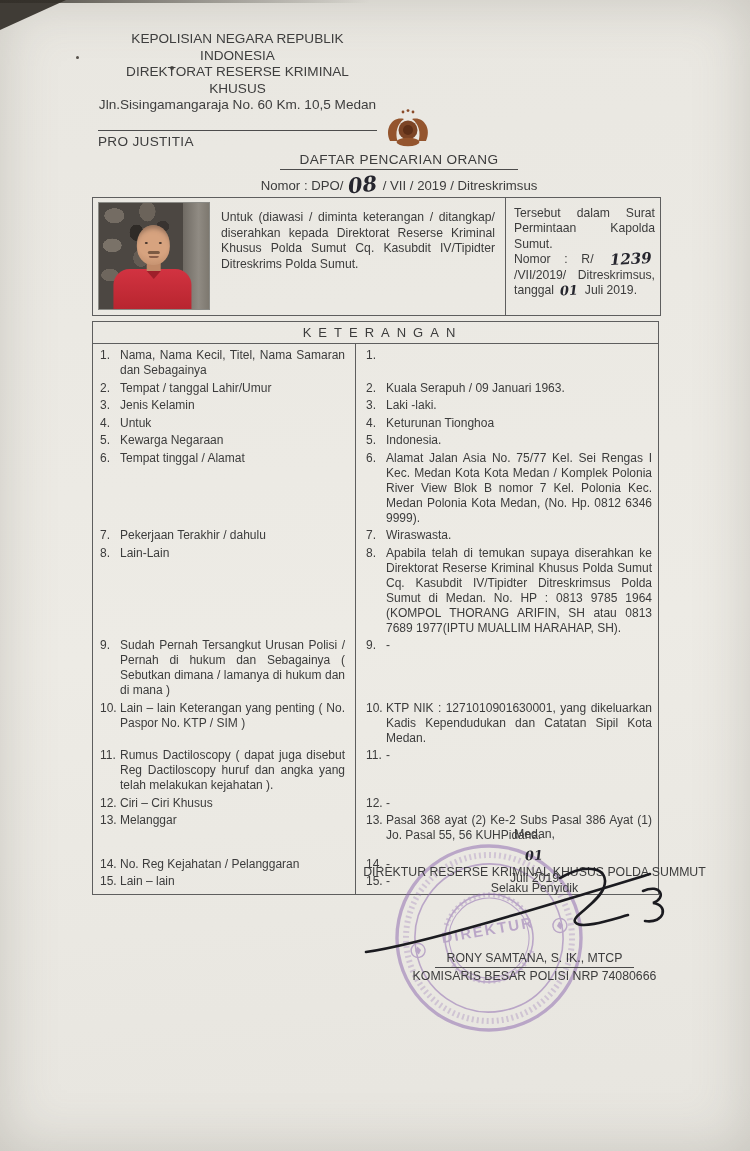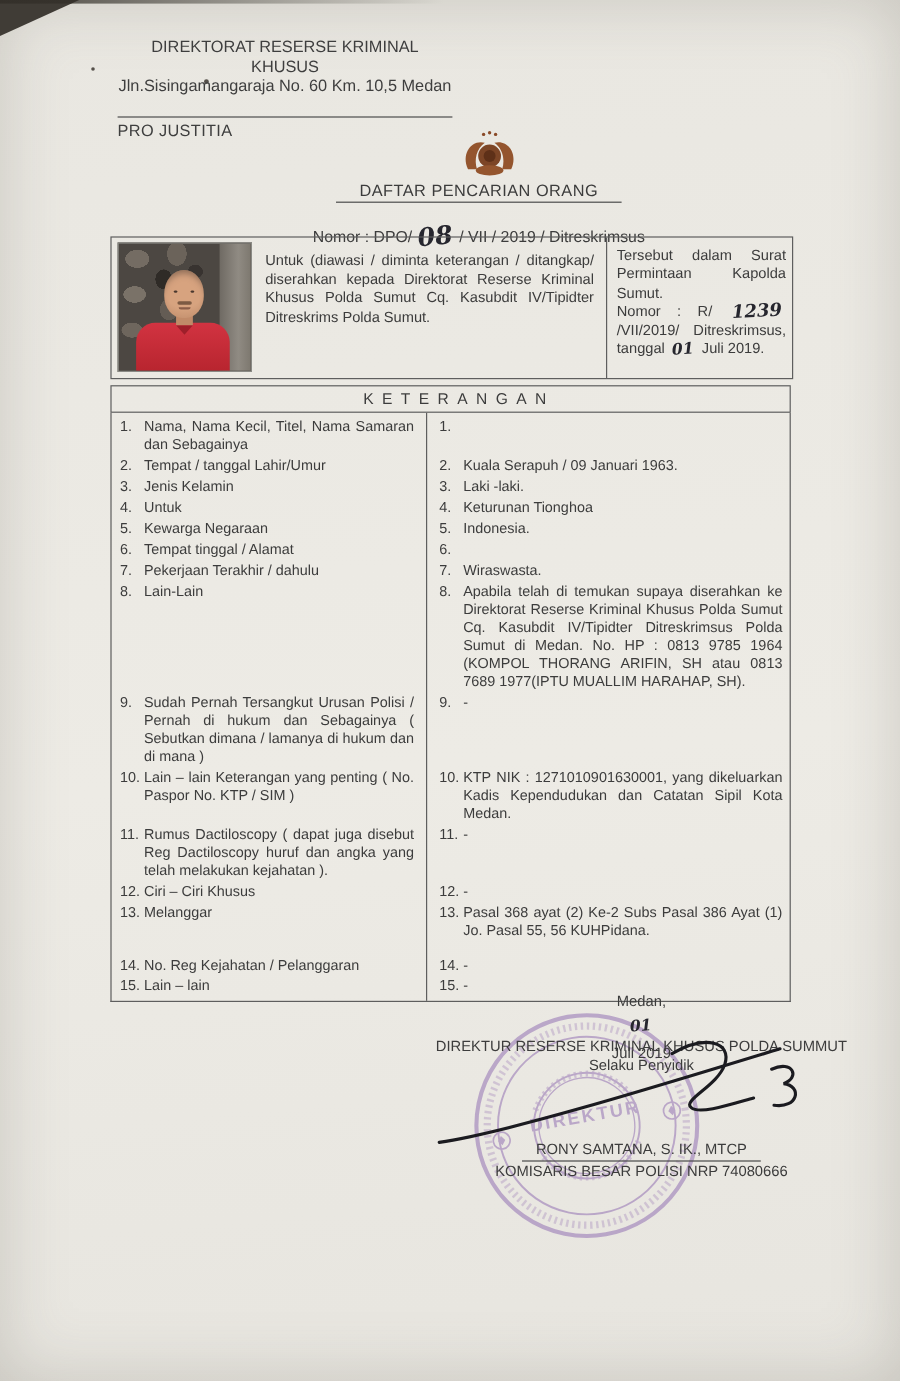--- a/index.html
+++ b/index.html
@@ -19,21 +19,21 @@
   .hdr{position:absolute;left:98px;top:31px;width:279px;text-align:center;
     font-size:13.6px;line-height:16.6px;color:#3e3e3e;}
   .hdr .addr{display:block;border-bottom:1.4px solid #4c4c4c;padding-bottom:16px;}
   .hdr .pro{ text-align:left;margin-top:3px;letter-spacing:.3px;}
   
   .emblem{position:absolute;left:383px;top:108px;width:50px;height:45px;}
   
   .title-block{position:absolute;left:224px;top:150px;width:350px;text-align:center;}
   .doc-title{display:inline-block;font-size:13.6px;letter-spacing:.4px;
     padding:0 20px 2px;border-bottom:1.4px solid #4c4c4c;}
-  .nomor-line{margin-top:15px;font-size:13.2px;display:flex;align-items:center;
+  .nomor-line{margin-top:2px;font-size:13.2px;display:flex;align-items:center;
     justify-content:center;gap:5px;height:26px;}
   .hand{font-family:"DejaVu Serif", serif;font-style:italic;font-weight:bold;color:#26262e;}
   .hand.big{font-size:21px;transform:rotate(-6deg);line-height:20px;}
   .hand.med{font-size:15px;transform:rotate(-3deg);}
   .hand.sm{font-size:13px;transform:rotate(-4deg);}
   
   .subject{position:absolute;left:92px;top:197px;width:567px;height:117px;
     border:1.4px solid #5e5e5e;}
   .photo{position:absolute;left:5px;top:4px;width:110px;height:106px;
     border:1px solid #8a8a85;background:#4c4742;overflow:hidden;}
@@ -102,20 +102,21 @@
 <body>
 
 <div class="paper">
 
   <div class="corner-tl"></div>
   <div class="top-strip"></div>
   <div class="speck" style="left:76px;top:56px;"></div>
   <div class="speck" style="left:170px;top:66px;width:4px;height:4px;"></div>
 
   <div class="hdr">
+    <div>KEPOLISIAN NEGARA REPUBLIK INDONESIA</div>
     <div>DIREKTORAT RESERSE KRIMINAL KHUSUS</div>
     <span class="addr">Jln.Sisingamangaraja No. 60 Km. 10,5 Medan</span>
     <div class="pro">PRO JUSTITIA</div>
   </div>
 
   <div class="emblem">
     <svg viewBox="0 0 50 45" width="50" height="45">
       <circle cx="20" cy="4" r="1.4" fill="#8a4a28"></circle>
       <circle cx="25" cy="2.6" r="1.4" fill="#8a4a28"></circle>
       <circle cx="30" cy="4" r="1.4" fill="#8a4a28"></circle>
@@ -217,20 +218,21 @@
           <span class="t">Indonesia.</span>
         </div>
     </div>
     <div class="trow">
       <div class="lcell">
           <span class="n">6.</span>
           <span class="t">Tempat tinggal / Alamat</span>
         </div>
       <div class="rcell">
           <span class="n">6.</span>
+          <span class="t">Alamat Jalan Asia No. 75/77 Kel. Sei Rengas I Kec. Medan Kota Kota Medan / Komplek Polonia River View Blok B nomor 7 Kel. Polonia Kec. Medan Polonia Kota Medan, (No. Hp. 0812 6346 9999).</span>
         </div>
     </div>
     <div class="trow">
       <div class="lcell">
           <span class="n">7.</span>
           <span class="t">Pekerjaan Terakhir / dahulu</span>
         </div>
       <div class="rcell">
           <span class="n">7.</span>
           <span class="t">Wiraswasta.</span>

